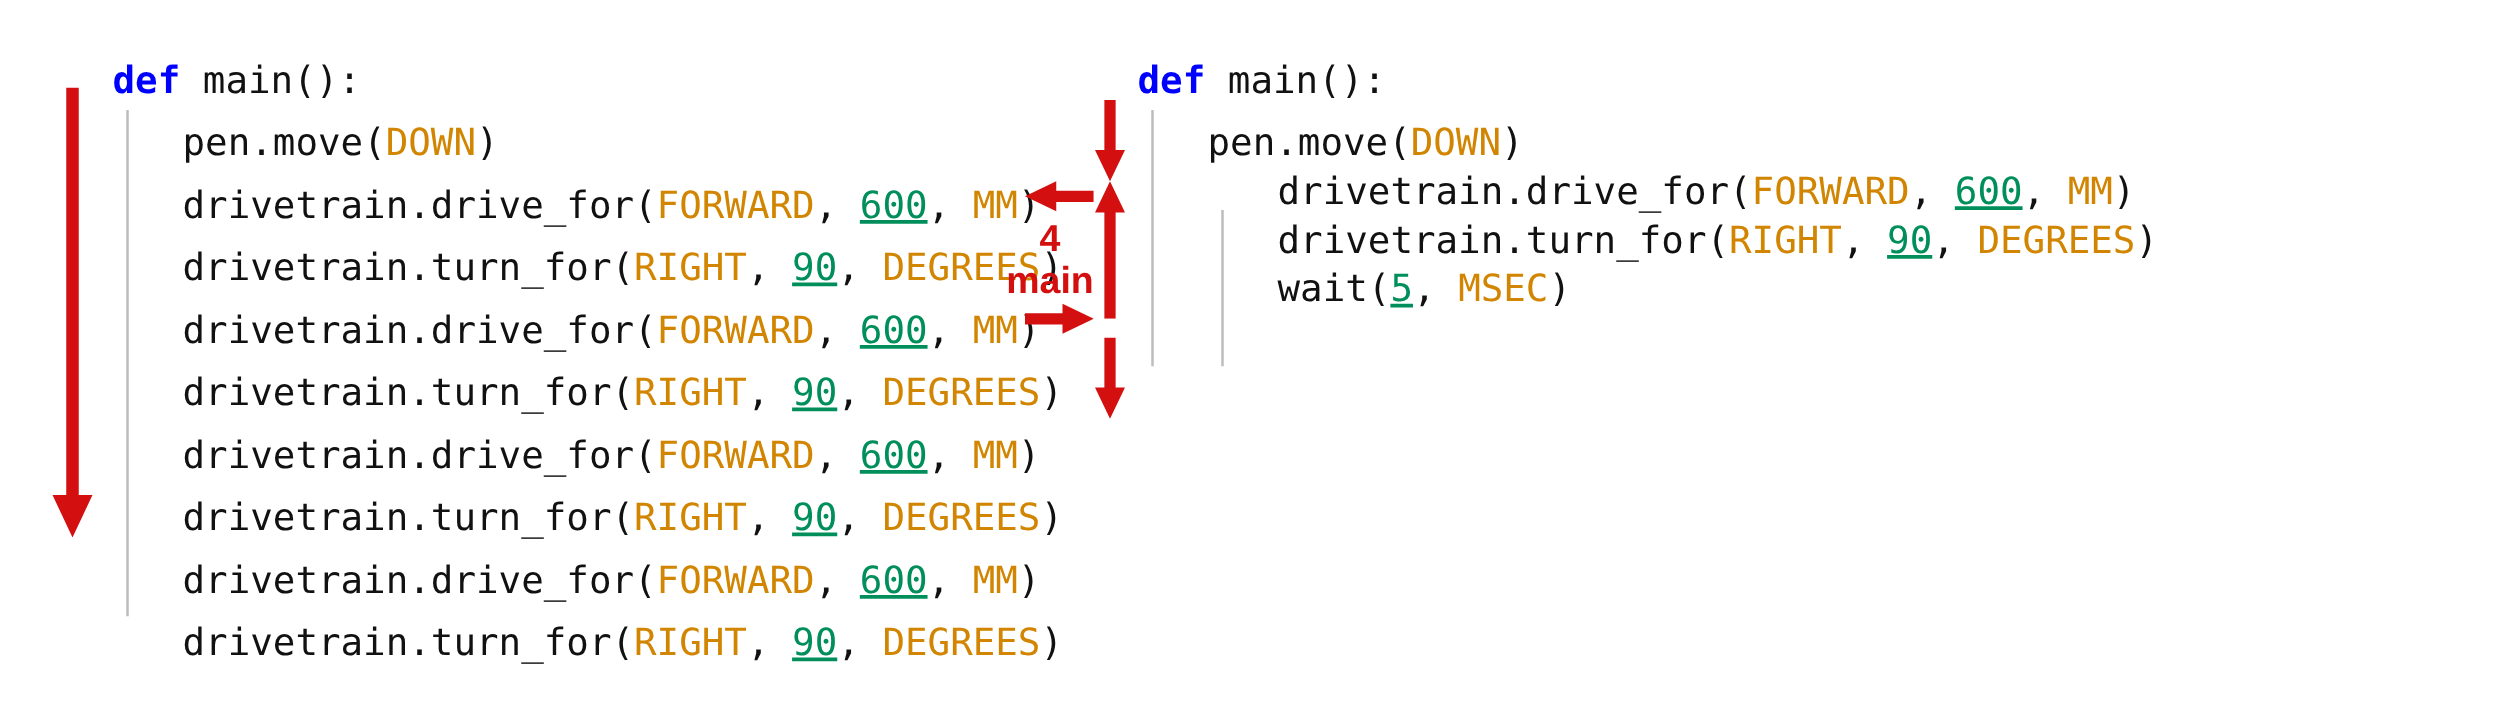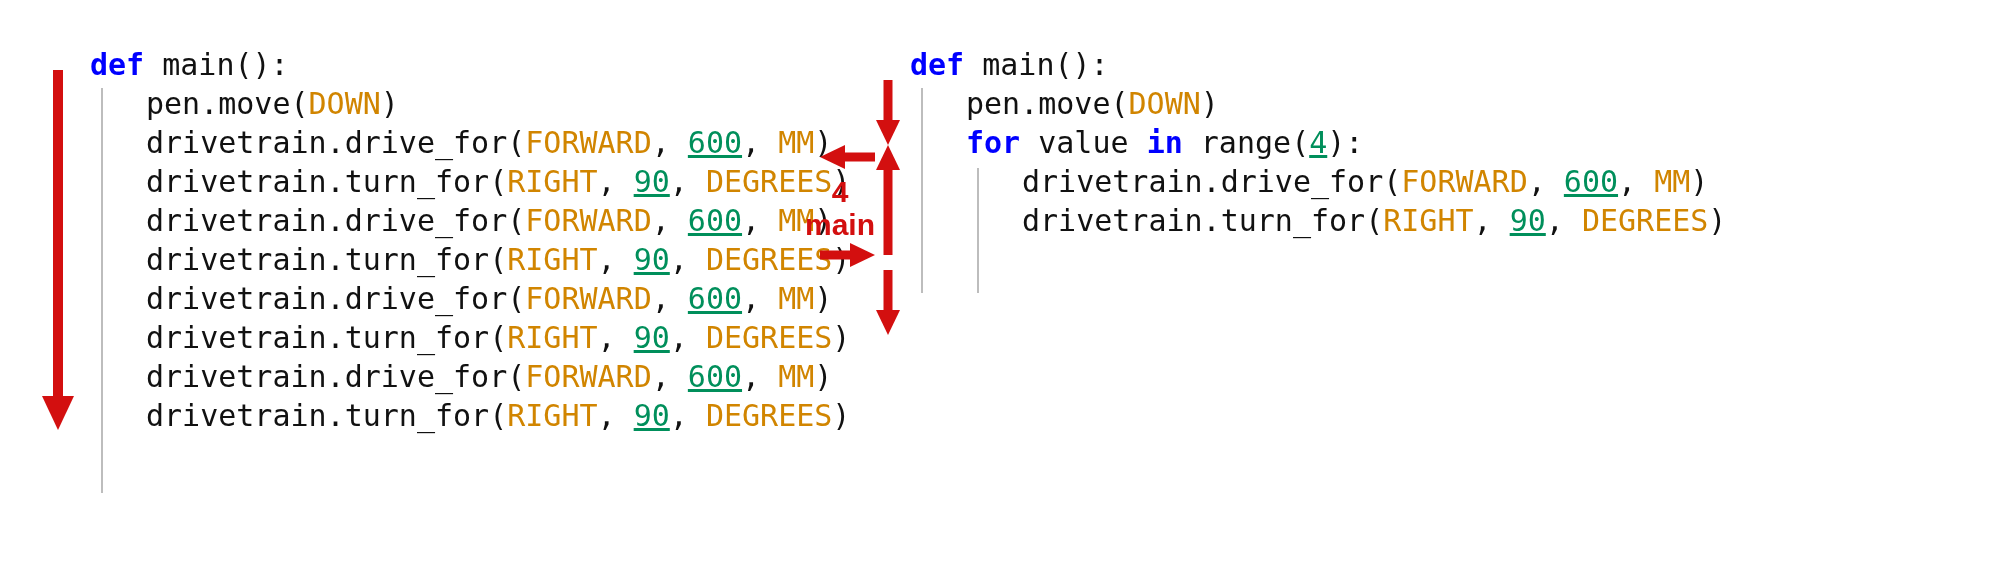--- a/index.html
+++ b/index.html
@@ -30,21 +30,21 @@
   .kw    { color: #0000ff; font-weight: 600; }   
   .fn    { color: #111111; }                      
   .const { color: #d18500; }                      
   .num   { color: #008f5b; text-decoration: underline; }                      
   .plain { color: #111111; }
   .guide {
     display: inline-block;
     border-left: 2px solid #bdbdbd;
     margin-right: 0;
   }
-  .indent1 { padding-left: 56px; }
+  .indent1 { padding-left: 56px; margin-top: 11px; }
   .indent2 { padding-left: 112px; }
 
   
   .red { color: #d30f0f; }
   .arrow-svg { position: absolute; }
   .anno {
     position: absolute;
     font-family: Arial, "Helvetica Neue", sans-serif;
     font-size: 30px;
     font-weight: 700;
@@ -107,22 +107,22 @@
   <div class="anno red" style="left:800px; top:175px; width:80px;">
     <div>4</div>
     <div>main</div>
   </div>
 
   <div class="codeblock" style="left:910px; top:45px;">
     <div class="line"><span class="kw">def</span><span class="plain"> </span><span class="fn">main</span><span class="plain">():</span></div>
 
     <div class="line indent1"><span class="fn">pen.move</span><span class="plain">(</span><span class="const">DOWN</span><span class="plain">)</span></div>
 
-    <div class="line indent1"><span class="kw">for</span><span class="plain"> value </span><span class="kw">in</span><span class="plain"> range</span><span class="plain">(</span><span class="num">4</span><span class="plain">):</span></div>
 
     <div class="line indent2"><span class="fn">drivetrain.drive_for</span><span class="plain">(</span><span class="const">FORWARD</span><span class="plain">, </span><span class="num">600</span><span class="plain">, </span><span class="const">MM</span><span class="plain">)</span></div>
     <div class="line indent2"><span class="fn">drivetrain.turn_for</span><span class="plain">(</span><span class="const">RIGHT</span><span class="plain">, </span><span class="num">90</span><span class="plain">, </span><span class="const">DEGREES</span><span class="plain">)</span></div>
+    <div class="line indent2"><span class="fn">wait</span><span class="plain">(</span><span class="num">5</span><span class="plain">, </span><span class="const">MSEC</span><span class="plain">)</span></div>
   </div>
 
   <div class="guide" style="position:absolute; left:921px; top:88px; height:205px;"></div>
   <div class="guide" style="position:absolute; left:977px; top:168px; height:125px;"></div>
 
 </div>
 
 </body></html>

